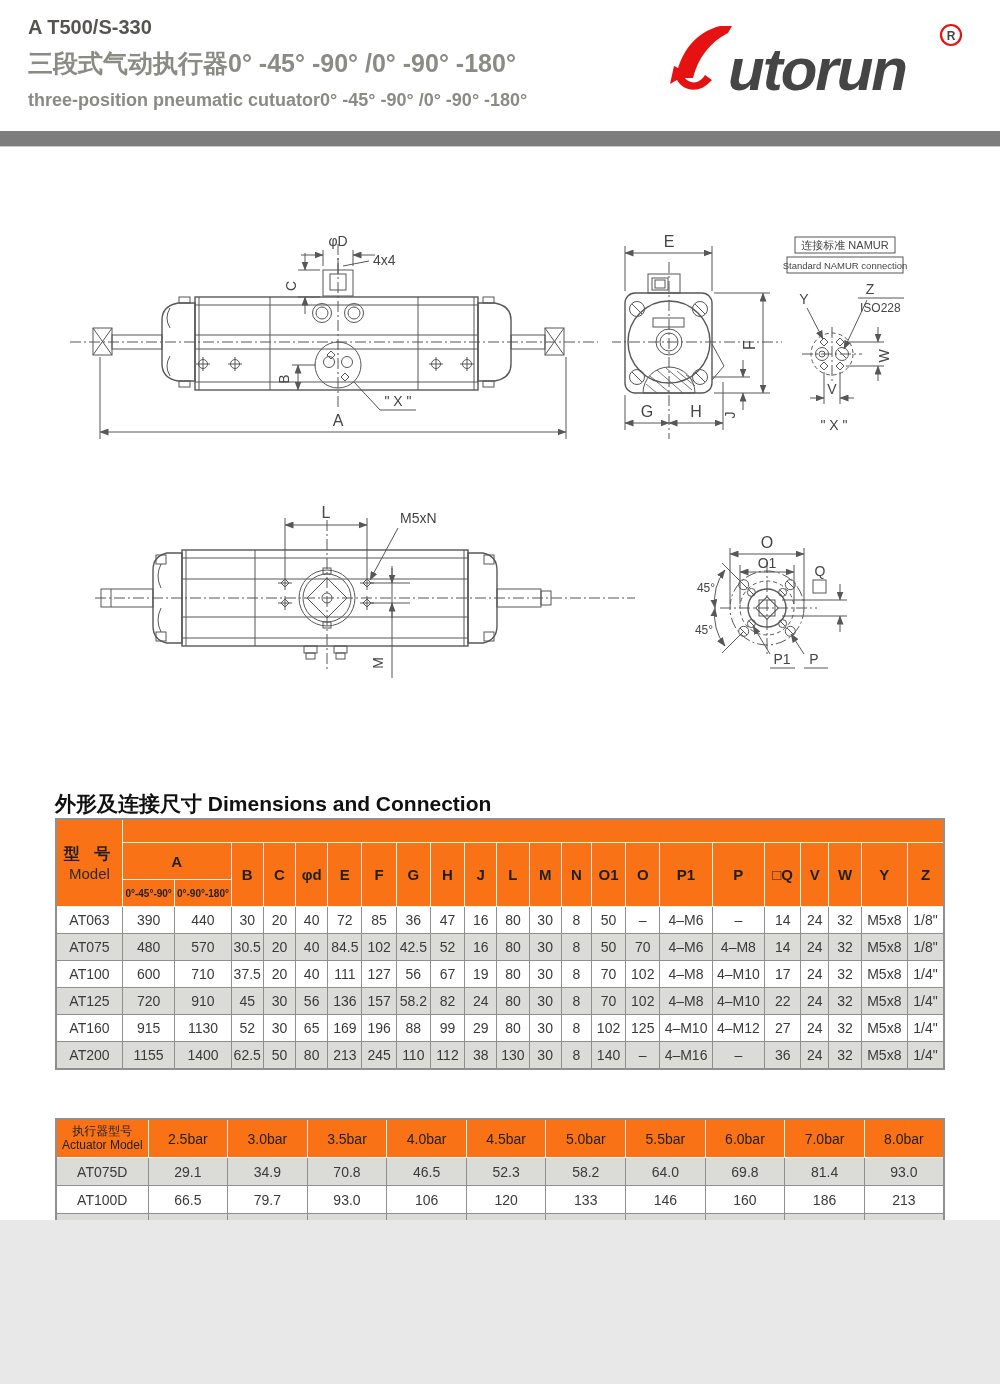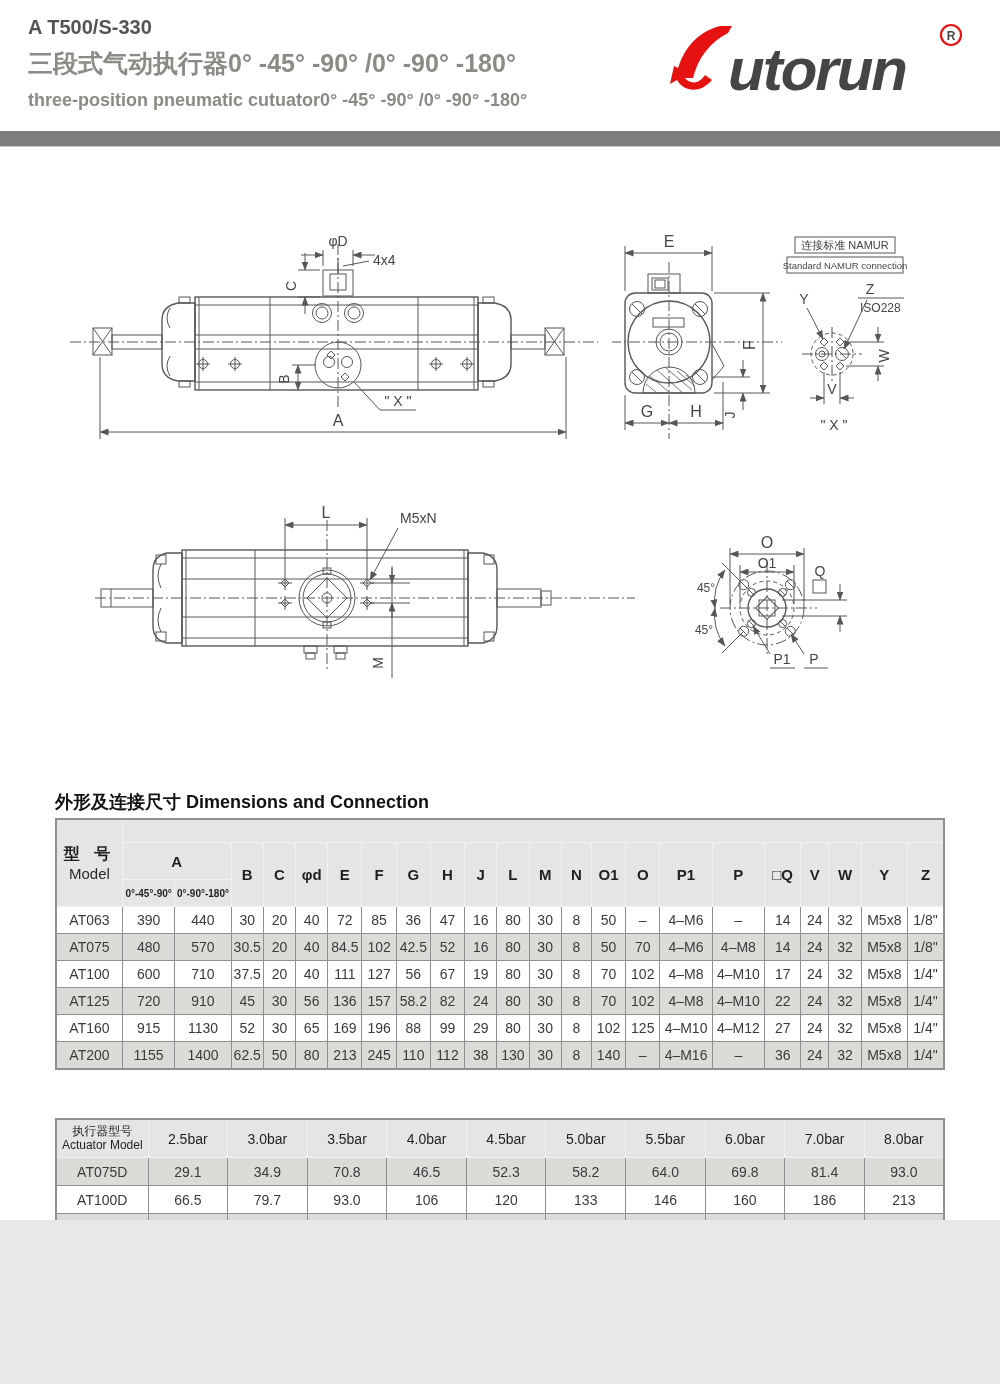--- a/index.html
+++ b/index.html
@@ -16,25 +16,25 @@
   .ln{stroke:#575757;stroke-width:1;fill:none;}
   .thk{stroke-width:1.4;}
   .cl{stroke-dasharray:11 3 2 3;}
   .dsh{stroke-dasharray:4 3;}
   svg text{font-family:"Liberation Sans",sans-serif;fill:#454545;}
   .lb{font-size:14px;}
   .lb-big{font-size:16px;}
   .lb-sm{font-size:12px;}
   .hatch{stroke:#575757;stroke-width:0.8;}
   
-  .sec-title{position:absolute;left:55px;font-size:18px;font-weight:bold;color:#111;}
+  .sec-title{position:absolute;left:55px;font-size:21px;font-weight:bold;color:#111;}
   
   .tbl-wrap{position:absolute;left:55px;}
   table{border-collapse:collapse;table-layout:fixed;width:890px;border:2px solid #8f8f8f;}
-  thead td{background:#e5e5e5;border:1px solid #f2f2ee;font-weight:bold;color:#1f1f1f;
+  thead td{background:#f97316;border:1px solid #f2f2ee;font-weight:bold;color:#1f1f1f;
            text-align:center;vertical-align:middle;padding:0;}
   tbody td{background:#ffffff;border:1px solid #8f8f8f;font-size:14px;color:#3a3a3a;
            text-align:center;padding:0;height:26px;}
   tr.alt td{background:#dbdbd7;}
   .r-strip td{height:22px;}
   .r-let td{height:36px;font-size:15px;}
   .r-sub td{height:26px;font-size:10px;font-weight:bold;}
   .model-h .cn{font-size:16px;letter-spacing:5px;}
   .model-h .en{font-size:15px;font-weight:normal;color:#2a2a2a;}
   .torq thead td{height:37px;font-size:14px;font-weight:normal;color:#1f1f1f;}

